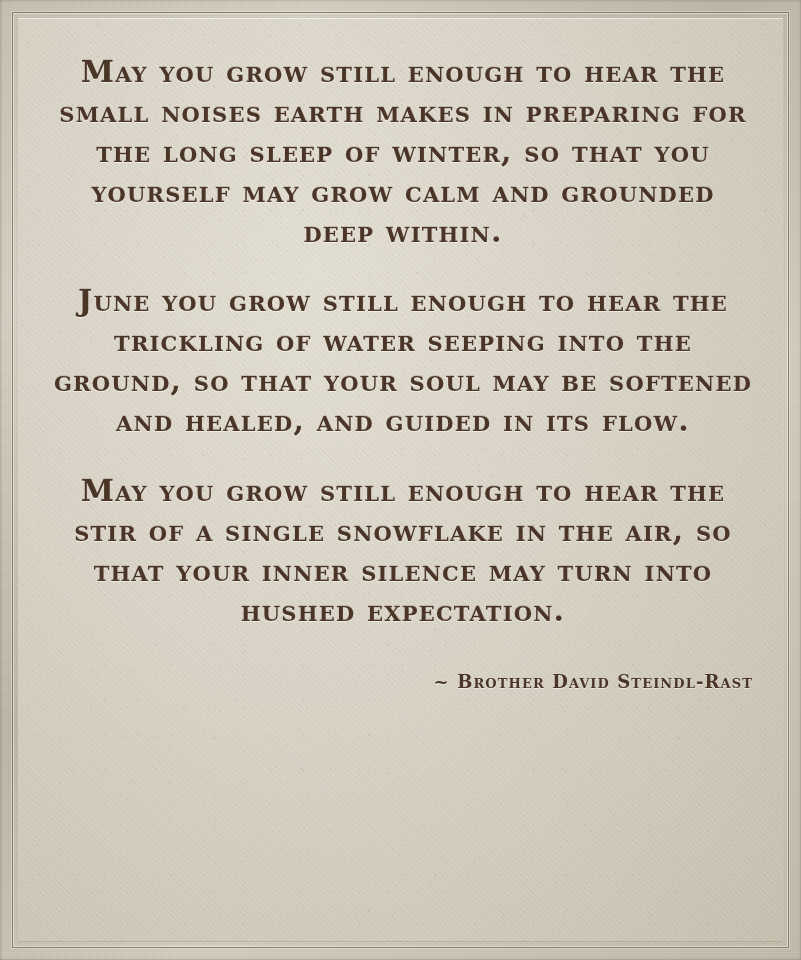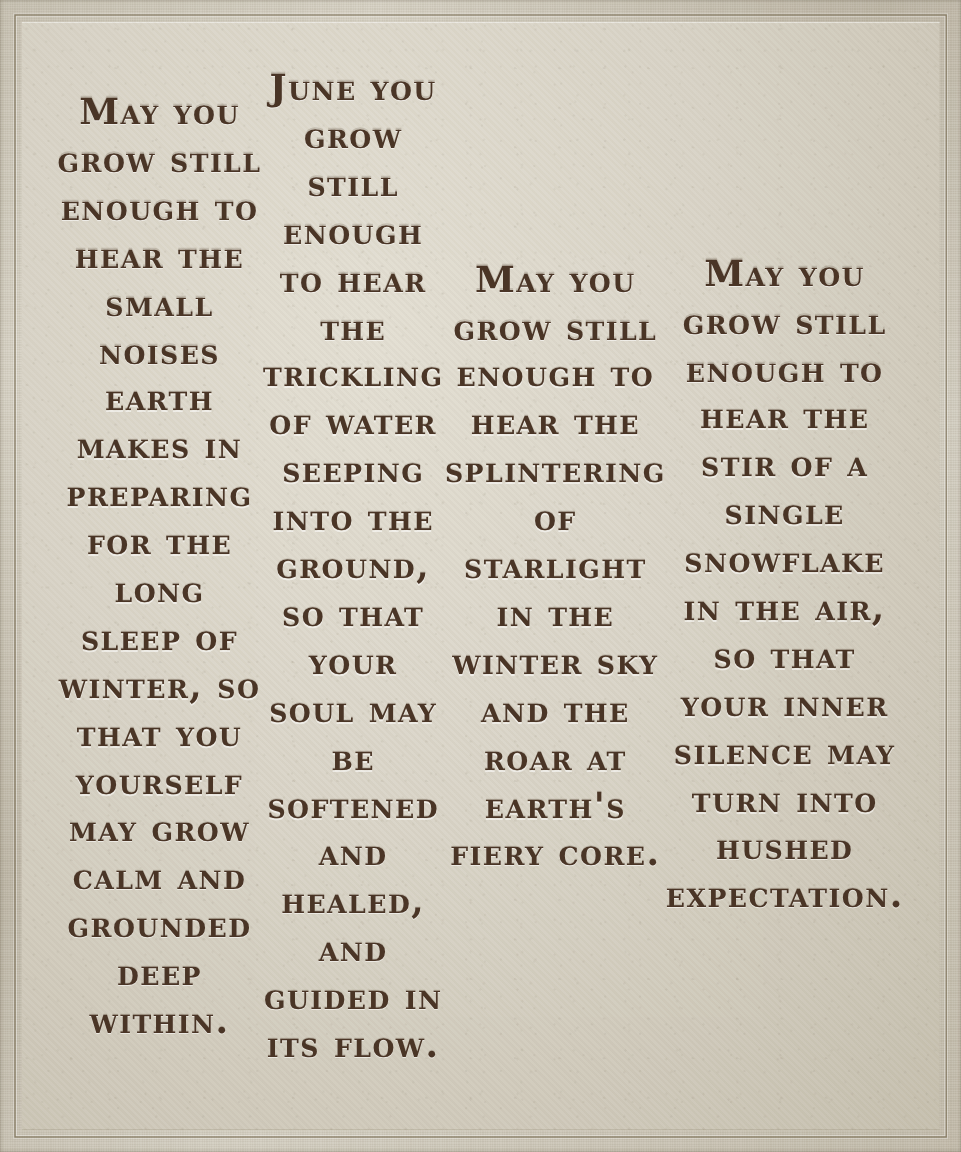--- a/index.html
+++ b/index.html
@@ -83,22 +83,22 @@
     opacity: 0.9;
   }
 
   .content {
     position: relative;
     z-index: 2;
     height: 100%;
     box-sizing: border-box;
     padding: 34px 30px 18px 30px;
     display: flex;
-    flex-direction: row;
-    align-items: center;
+    flex-direction: column;
+    align-items: flex-end;
   }
 
   .stanza {
     text-align: center;
     color: #4a3526;
     font-family: "DejaVu Serif", serif;
     font-variant: small-caps;
     font-weight: 700;
     font-size: 30px;
     line-height: 1.33;
@@ -127,17 +127,17 @@
 <body>
 
 <div class="poster">
   <div class="frame-outer"></div>
   <div class="frame-bevel"></div>
 
   <div class="plaque">
     <div class="content">
       <p class="stanza">May you grow still enough to hear the small noises earth makes in preparing for the long sleep of winter, so that you yourself may grow calm and grounded deep within.</p>
       <p class="stanza">June you grow still enough to hear the trickling of water seeping into the ground, so that your soul may be softened and healed, and guided in its flow.</p>
-      <p class="stanza">May you grow still enough to hear the splintering of starlight in the winter sky and the roar at earth's fiery core.</p>
       <p class="stanza">May you grow still enough to hear the stir of a single snowflake in the air, so that your inner silence may turn into hushed expectation.</p>
+      <div class="attribution">~ Brother David Steindl-Rast</div>
     </div>
   </div>
 </div>
 
 </body></html>

